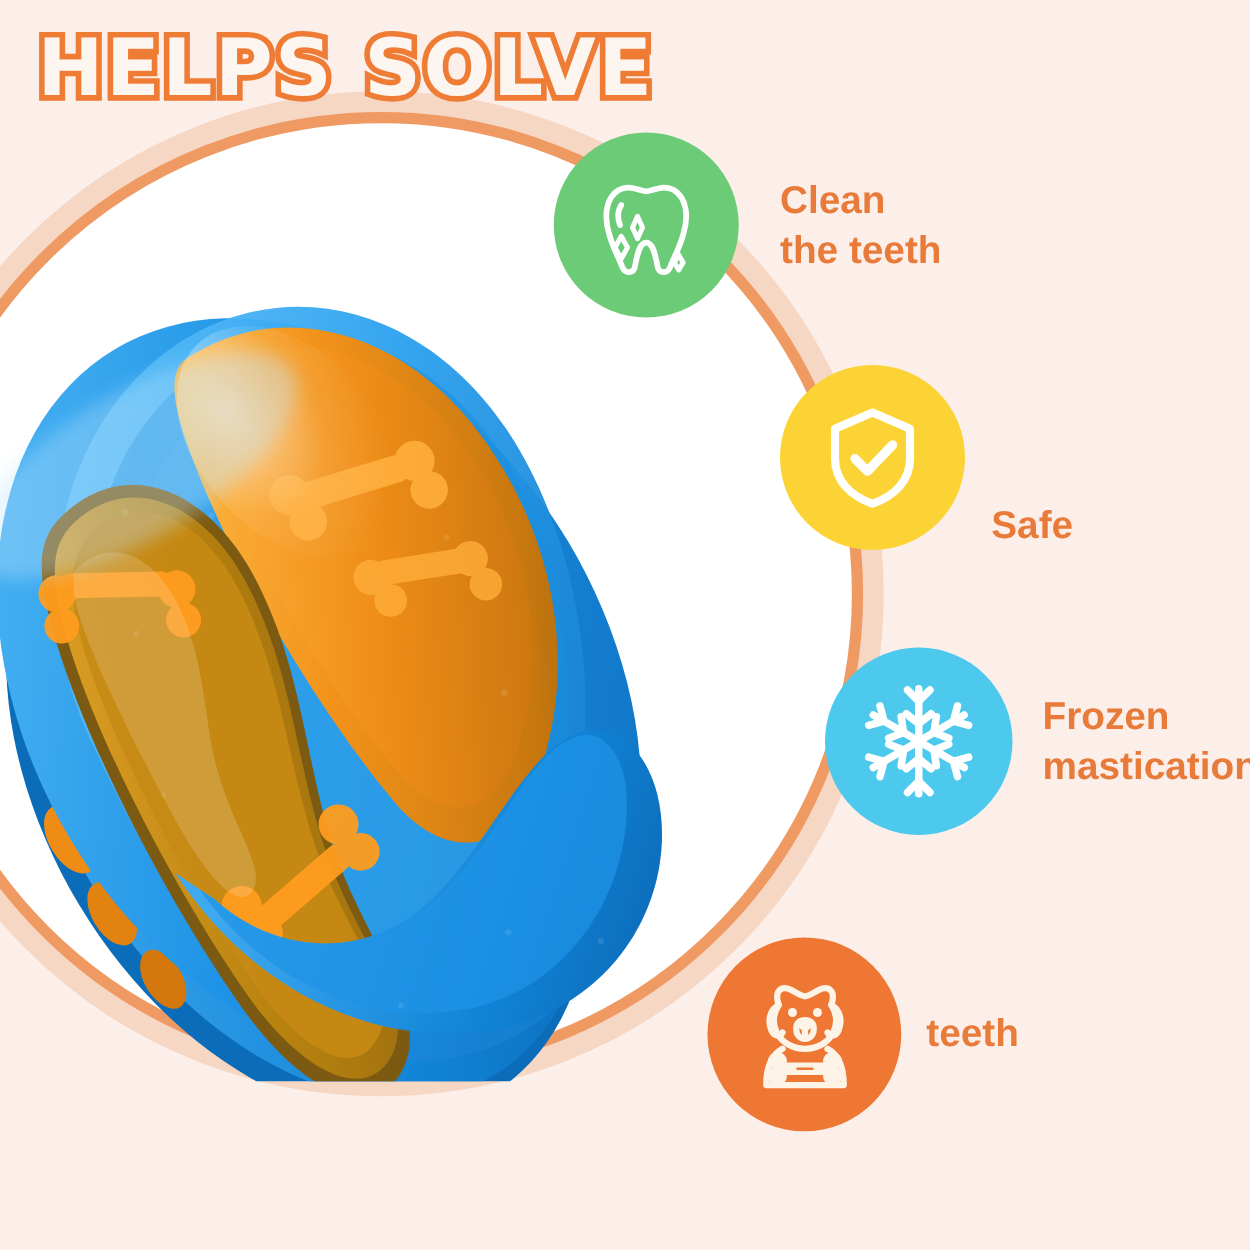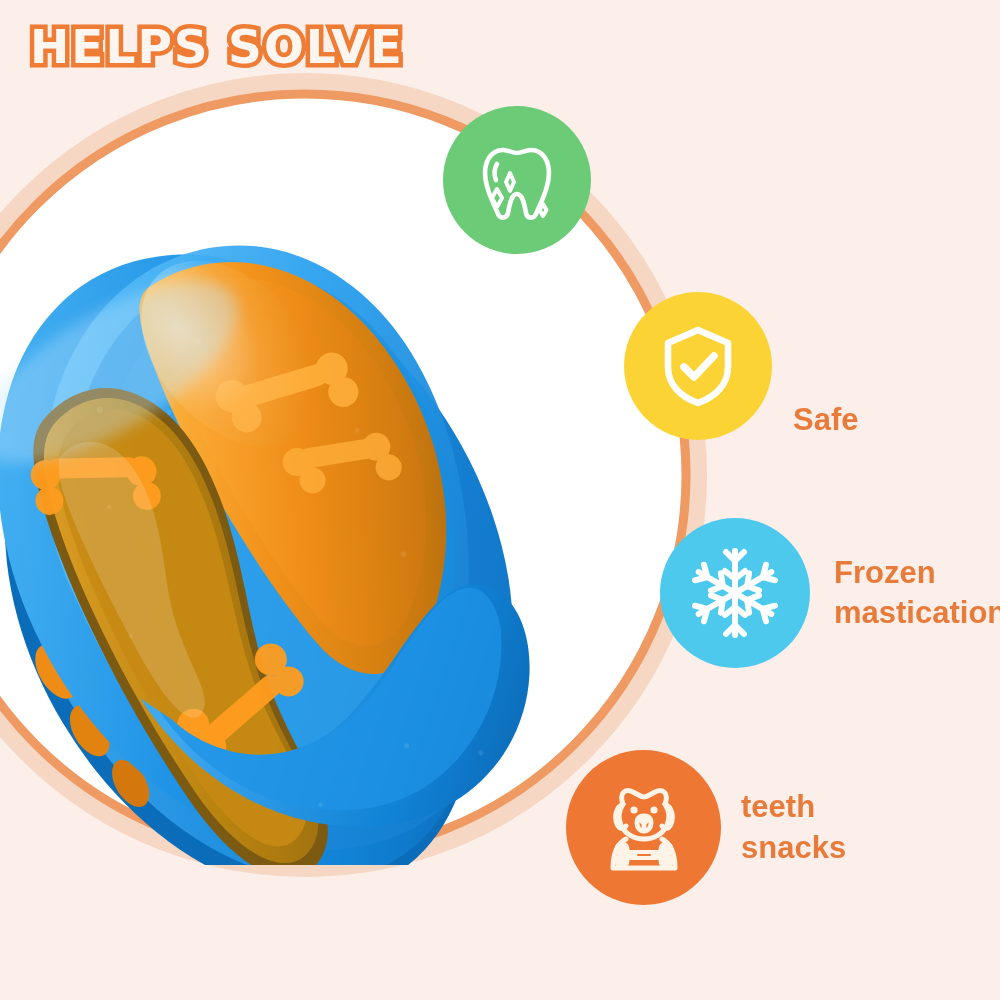--- a/index.html
+++ b/index.html
@@ -11,21 +11,21 @@
   }
   .stage{position:absolute;inset:0;width:1000px;height:1000px;overflow:hidden;background:#fcefea;}
 
   
   .ring-wrap{position:absolute;left:-110px;top:60px;width:830px;height:830px;}
   .ring-wrap svg{display:block;width:830px;height:830px;}
 
   
   .headline{
     position:absolute;left:30px;top:22px;
-    font-size:47px;line-height:1.06;font-weight:800;
+    font-size:63px;line-height:1.06;font-weight:800;
     letter-spacing:2.0px;
     color:#fdf5ef;
     -webkit-text-stroke:9px #ee7c35;
     paint-order:stroke fill;
     white-space:nowrap;
     font-family:"DejaVu Sans","Liberation Sans",sans-serif;
   }
 
   
   .product{position:absolute;left:-20px;top:185px;width:620px;height:680px;}
@@ -225,20 +225,24 @@
                    C41 70 43 62 48 62 C53 62 55 70 57 81 C58 87 65 87 67 82
                    C70 74 75 66 78 54 C82 40 80 26 70 20 C61 15 54 21 48 21 C42 21 35 15 26 20 Z"></path>
           <path d="M28 32 C25 37 25 43 27 48"></path>
         </g>
         <g fill="none" stroke="#ffffff" stroke-width="4" stroke-linejoin="round">
           <path d="M41 41 L45 50 L41 59 L37 50 Z"></path>
           <path d="M28 57 L33 66 L28 75 L23 66 Z"></path>
           <path d="M74 72 L77.5 78 L74 84 L70.5 78 Z"></path>
         </g>
       </svg>
+    </div>
+    <div class="feat-text">
+      <span>Clean</span>
+      <span class="l2">the teeth</span>
     </div>
   </div>
 
   <div class="feature" id="feature-safe">
     <div class="badge">
       <svg width="92" height="92" viewBox="0 0 92 92" xmlns="http://www.w3.org/2000/svg">
         <path d="M46 10 L76 23 L76 47 C76 65 63 77 46 83 C29 77 16 65 16 47 L16 23 Z" fill="none" stroke="#ffffff" stroke-width="6.5" stroke-linejoin="round"></path>
         <path d="M32 47 L42 57 L62 36" fill="none" stroke="#ffffff" stroke-width="7.5" stroke-linecap="round" stroke-linejoin="round"></path>
       </svg>
     </div>
@@ -309,17 +313,16 @@
           <circle cx="30" cy="73" r="7.5"></circle>
             <circle cx="30" cy="85" r="7.5"></circle>
           <circle cx="74" cy="73" r="7.5"></circle>
             <circle cx="74" cy="85" r="7.5"></circle>
         </g>
         <rect x="45" y="78" width="14" height="2" rx="1" fill="#ee7733"></rect>
       </svg>
     </div>
     <div class="feat-text">
       <span>teeth</span>
-      <span class="l2">snacks</span>
     </div>
   </div>
 
 </div>
 
 </body></html>

